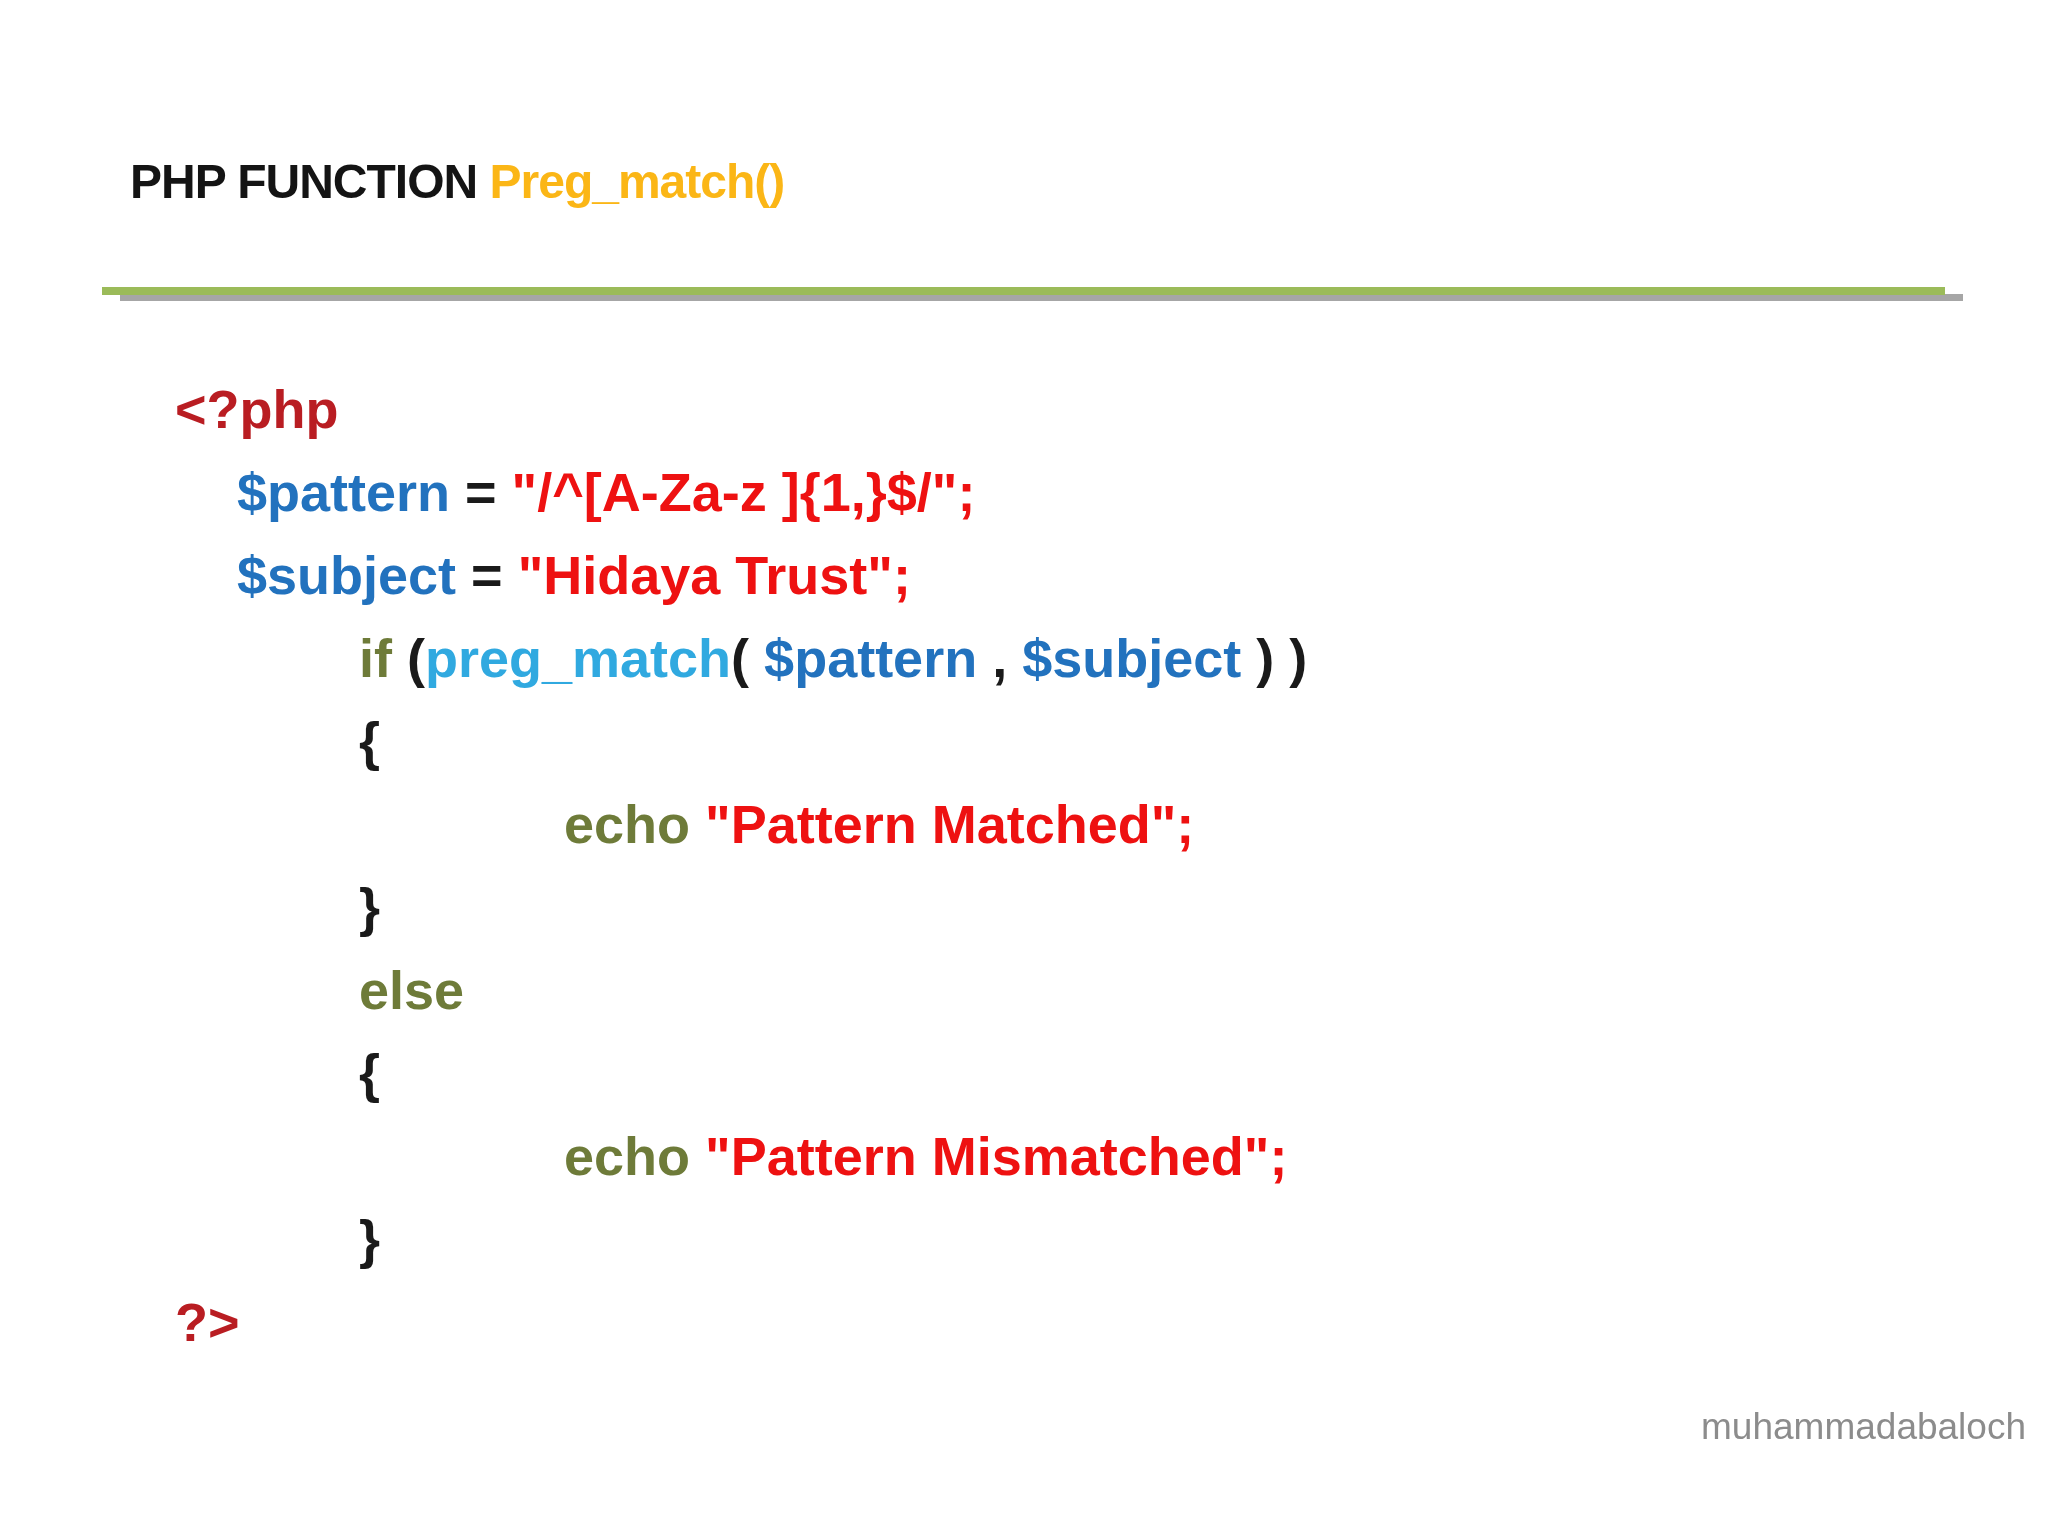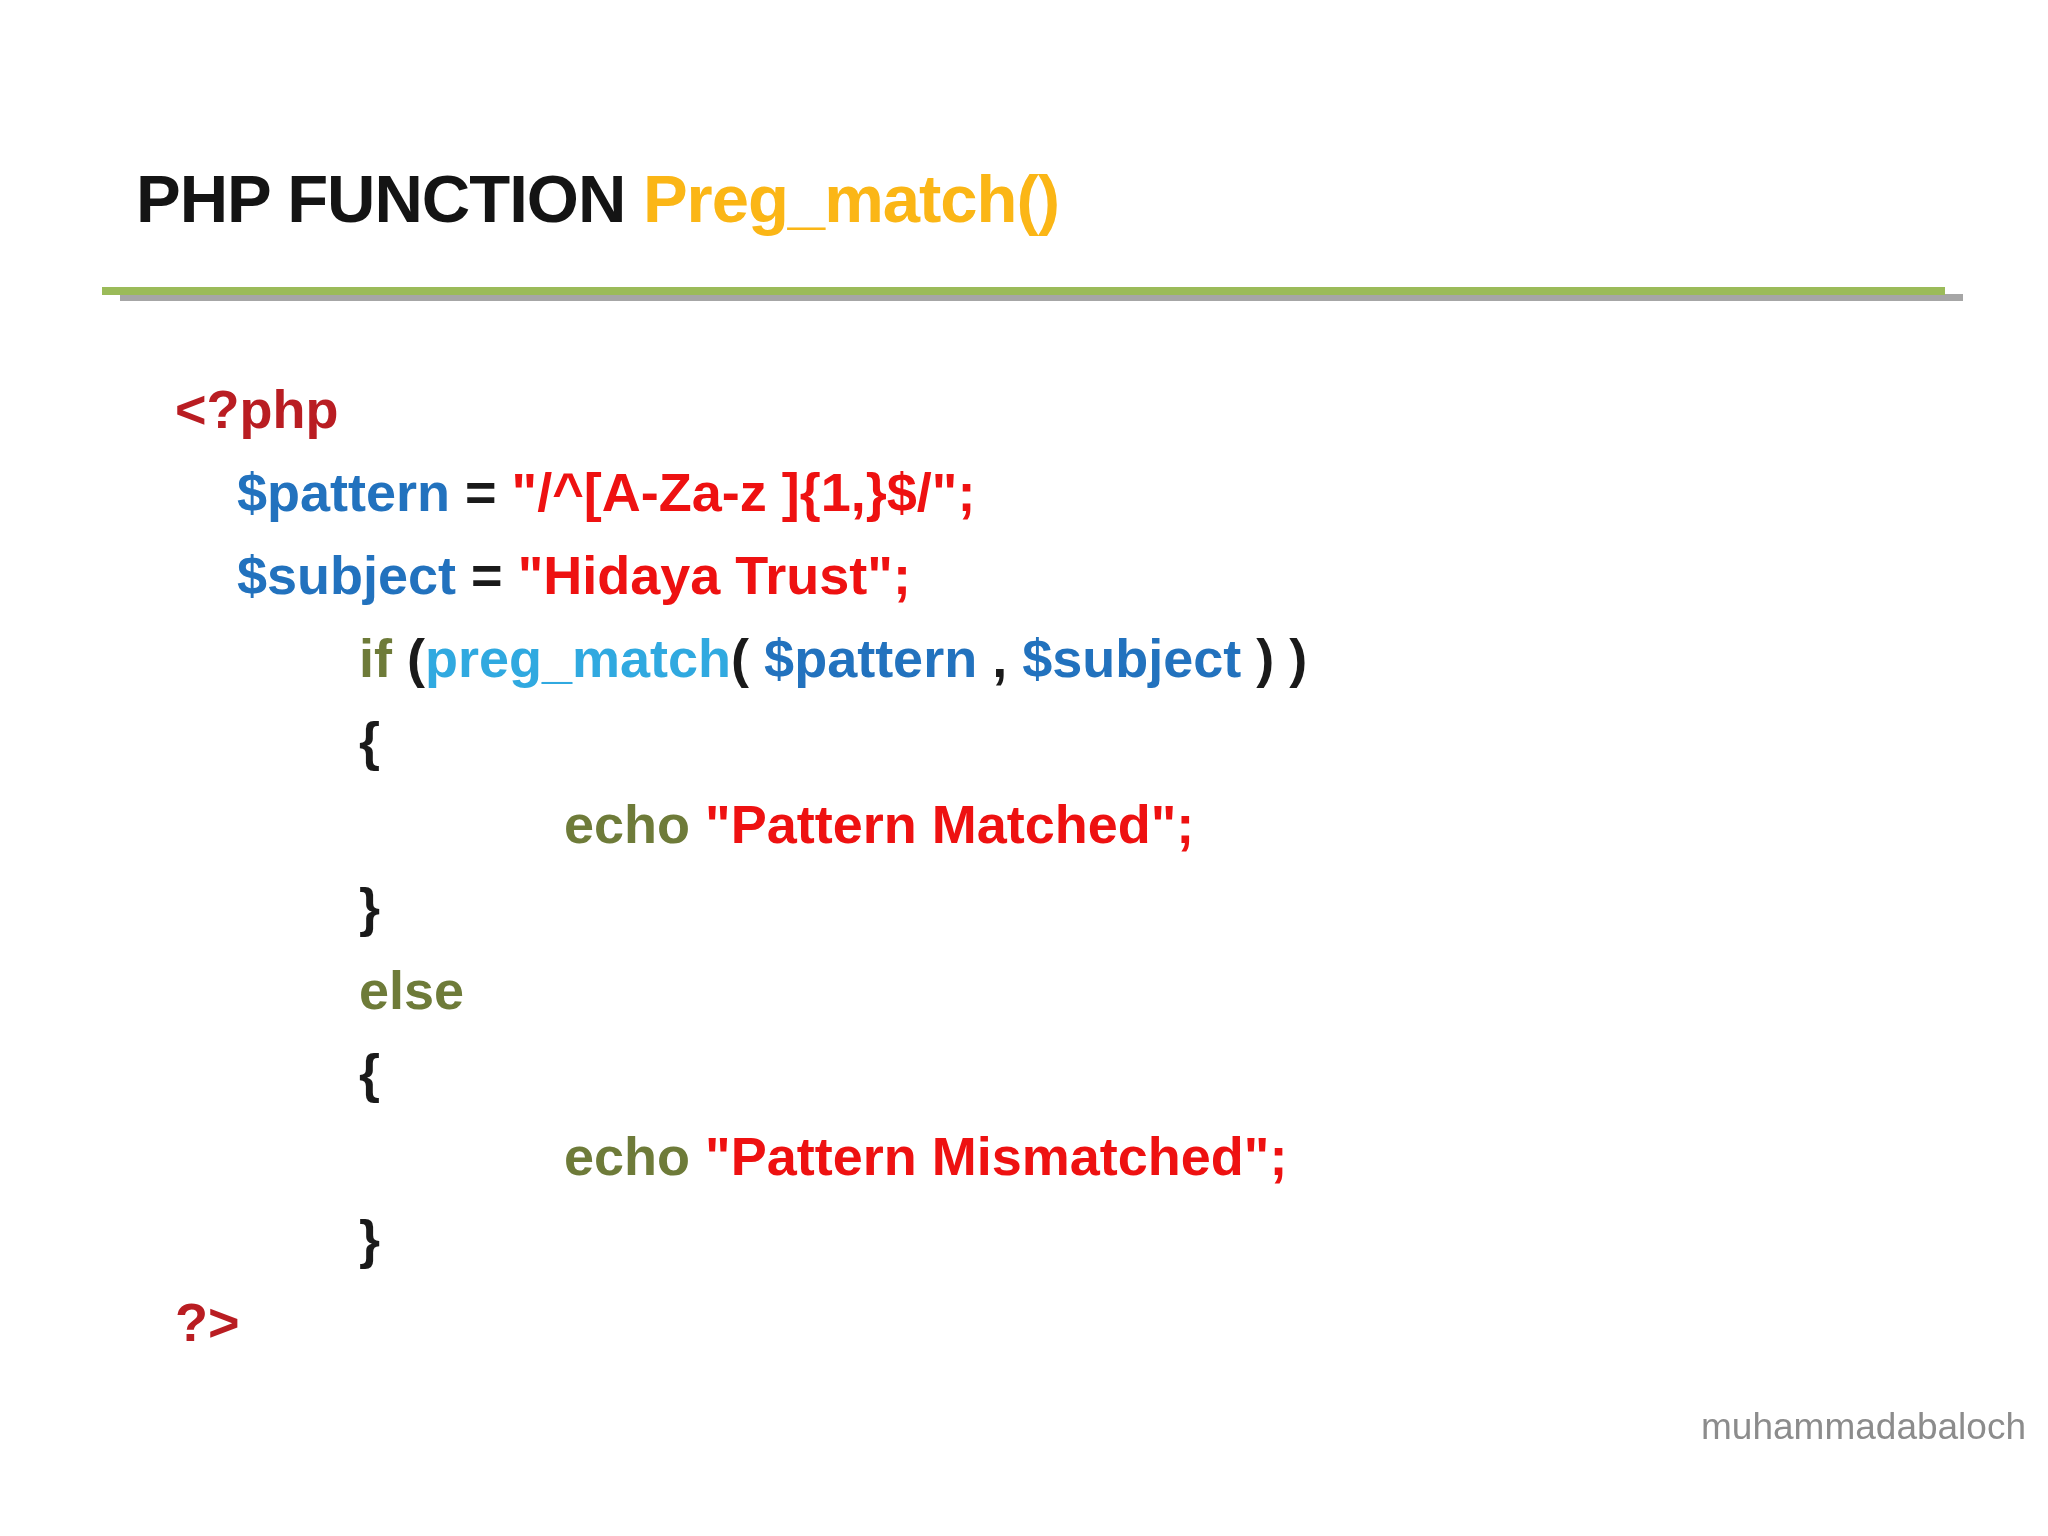--- a/index.html
+++ b/index.html
@@ -12,22 +12,22 @@
     height: 1536px;
     position: relative;
     overflow: hidden;
     font-family: "Liberation Sans", "DejaVu Sans", sans-serif;
   }
   
   .slide-title {
     position: absolute;
     left: 128px;
     top: 152px;
-    margin: 8px;
-    font-size: 67px;
+    margin: 2px;
+    font-size: 48px;
     font-weight: 700;
     letter-spacing: -1px;
     white-space: nowrap;
     color: #141414;
   }
   .slide-title .title-accent {
     color: var(--c-title_accent, #FBB616);
   }
   
   .divider-shadow {

